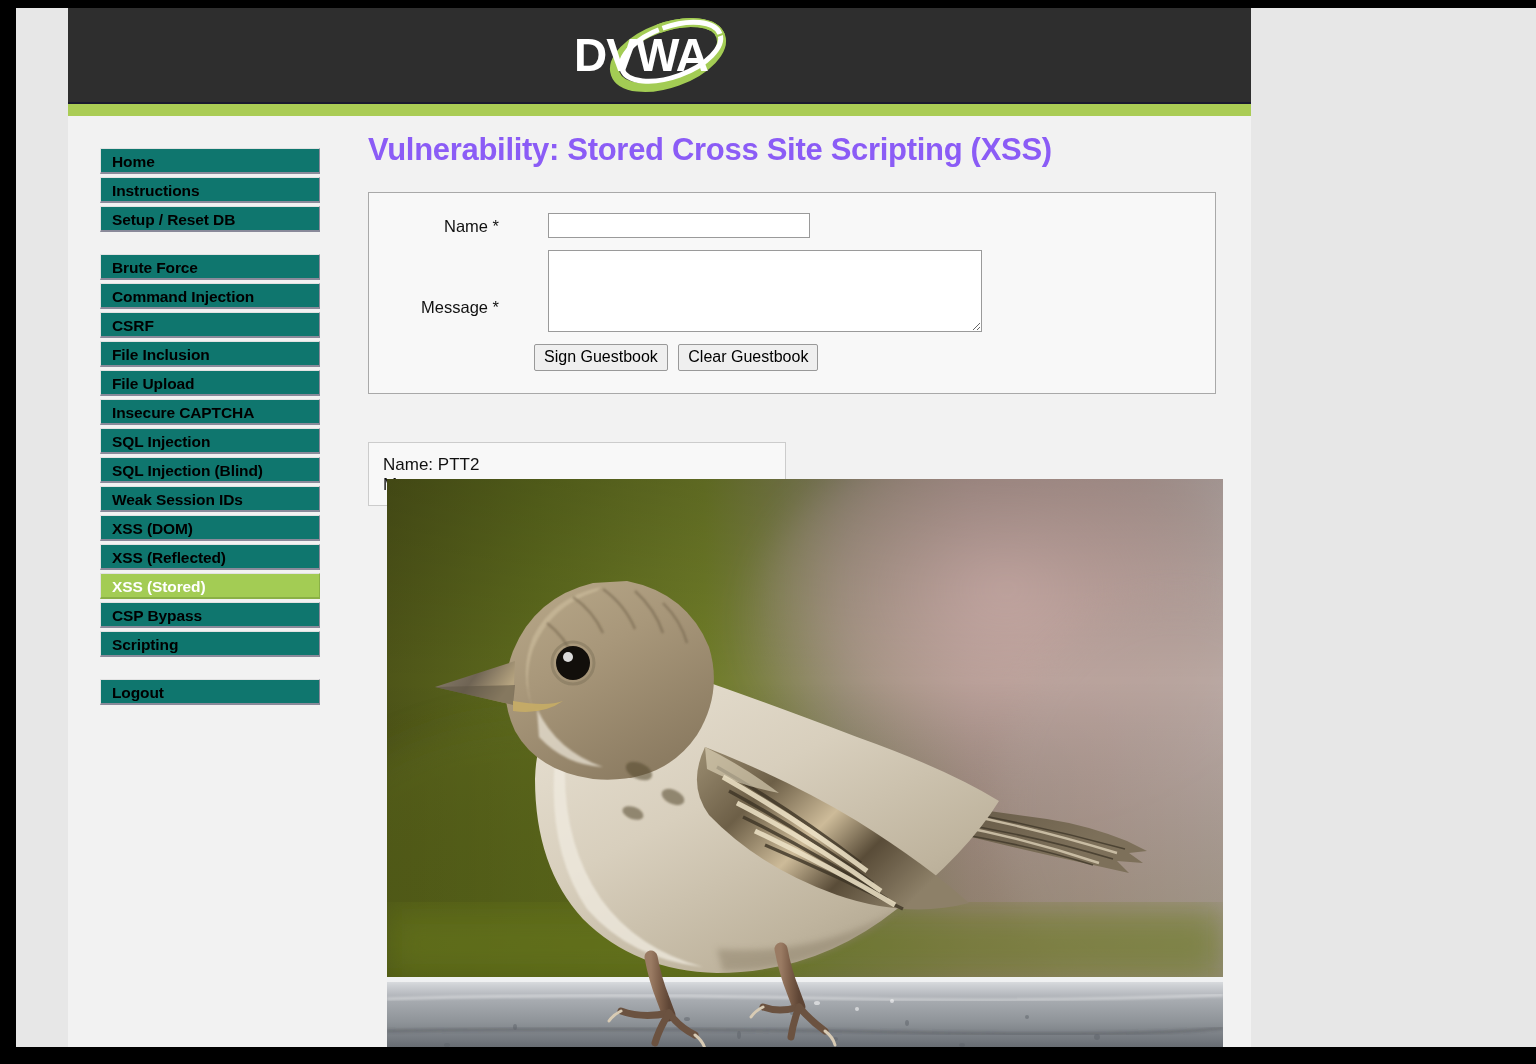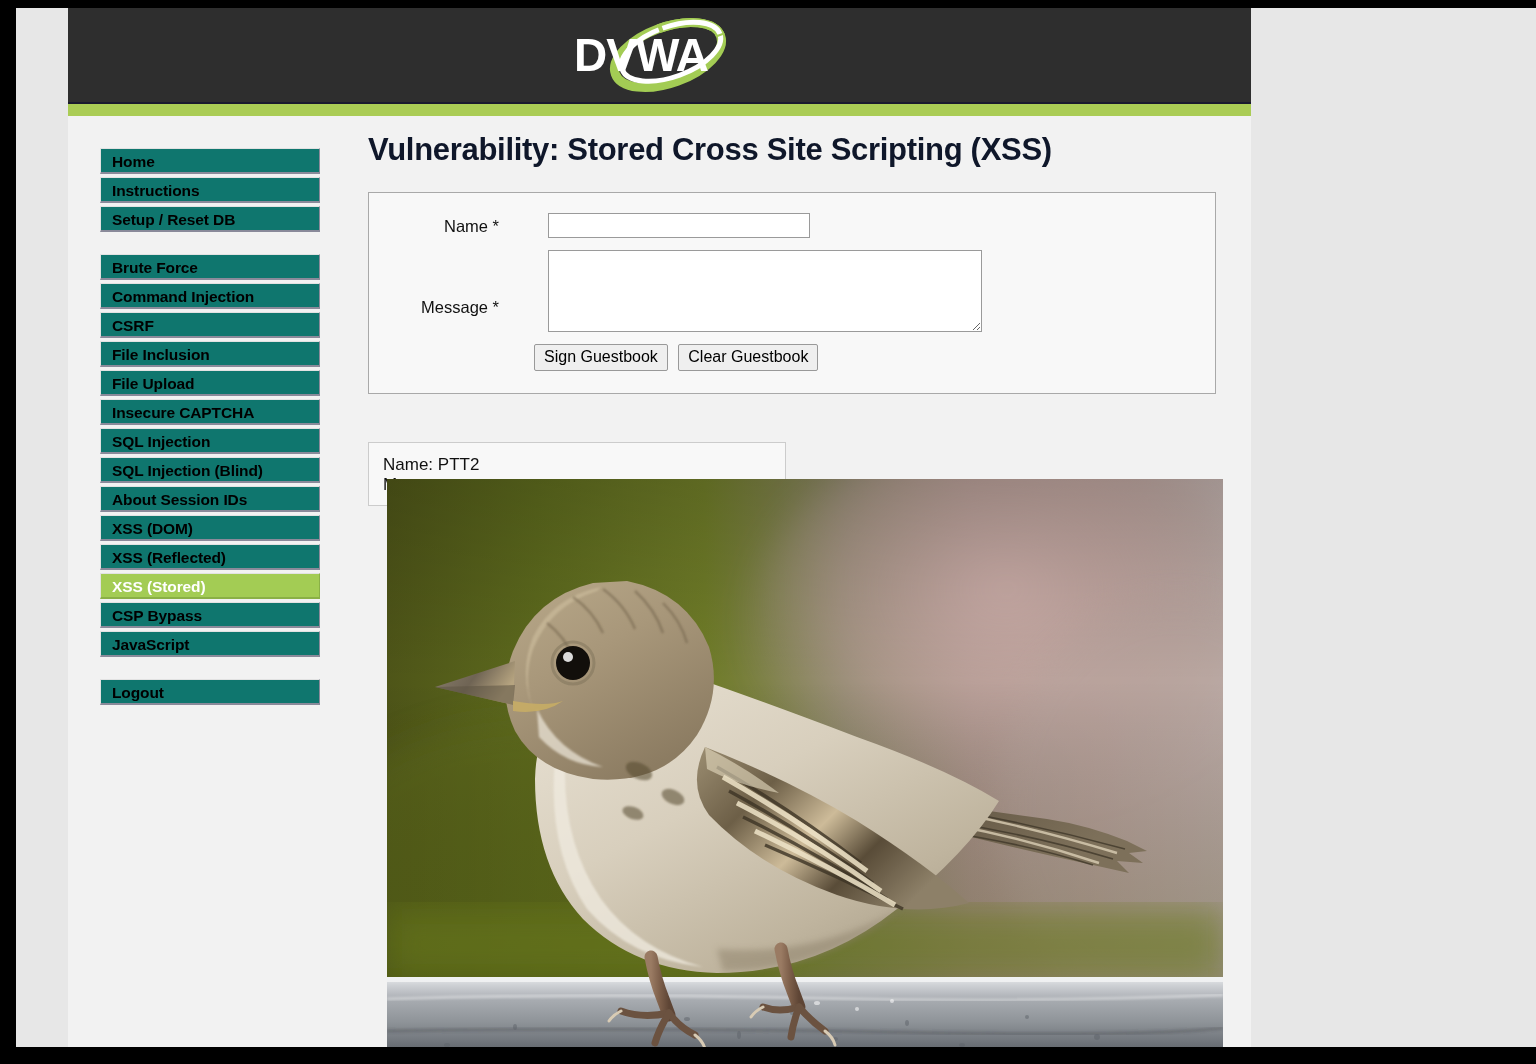--- a/index.html
+++ b/index.html
@@ -105,21 +105,21 @@
     width: 931px;
     height: 931px;
     background: #f2f2f2;
     padding: 0 24px 0 48px;
   }
   #page-title {
     margin: 0;
     padding-top: 16px;
     font-size: 31px;
     font-weight: bold;
-    color: #0f172a;
+    color: #8b5cf6;
     letter-spacing: -0.3px;
     white-space: nowrap;
   }
 
   
   #form-box {
     margin-top: 24px;
     width: 848px;
     background: #f8f8f8;
     border: 1px solid #a9a9a9;
@@ -244,26 +244,26 @@
 
           <div class="nav-group">
             <div class="nav-item">Brute Force</div>
             <div class="nav-item">Command Injection</div>
             <div class="nav-item">CSRF</div>
             <div class="nav-item">File Inclusion</div>
             <div class="nav-item">File Upload</div>
             <div class="nav-item">Insecure CAPTCHA</div>
             <div class="nav-item">SQL Injection</div>
             <div class="nav-item">SQL Injection (Blind)</div>
-            <div class="nav-item">About Session IDs</div>
+            <div class="nav-item">Weak Session IDs</div>
             <div class="nav-item">XSS (DOM)</div>
             <div class="nav-item">XSS (Reflected)</div>
             <div class="nav-item active">XSS (Stored)</div>
             <div class="nav-item">CSP Bypass</div>
-            <div class="nav-item">JavaScript</div>
+            <div class="nav-item">Scripting</div>
           </div>
 
 
           <div class="nav-group">
             <div class="nav-item">Logout</div>
           </div>
 
         </nav>
 
         <div id="main">

